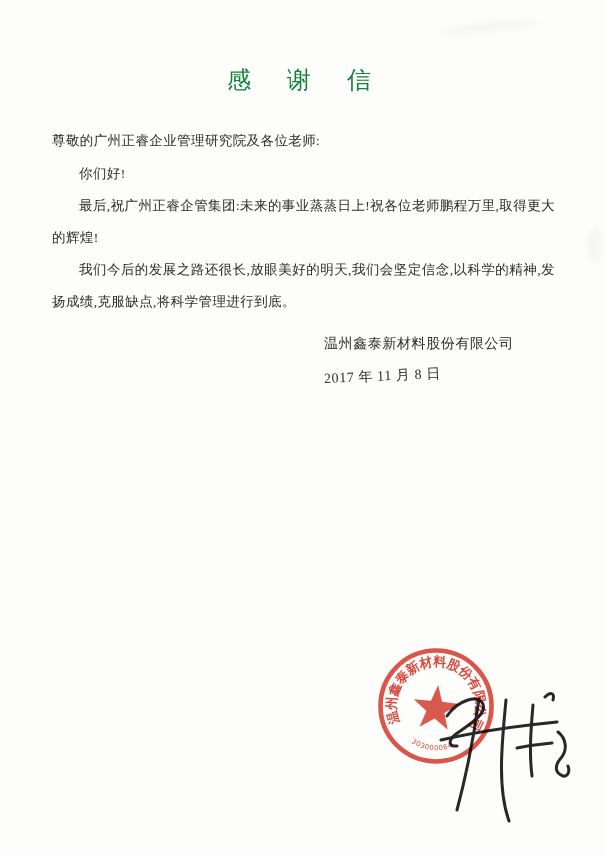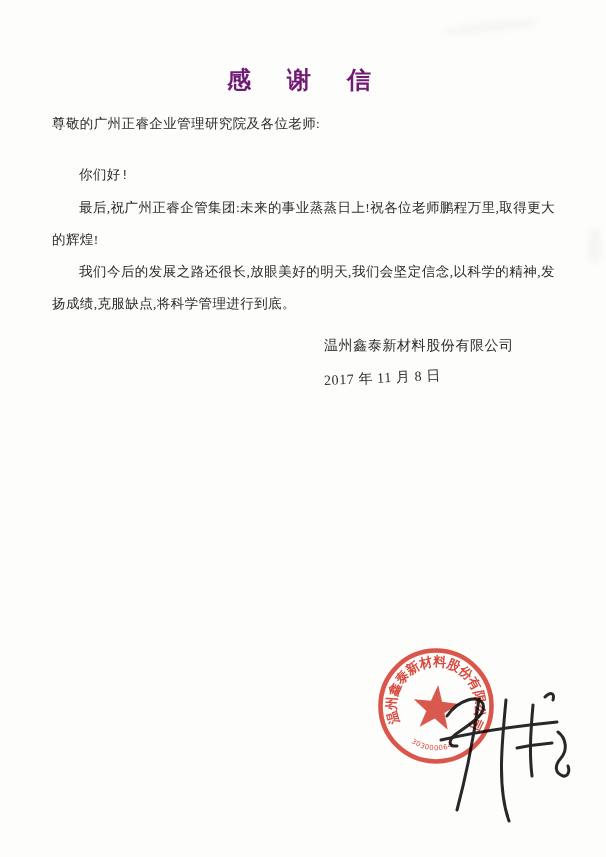--- a/index.html
+++ b/index.html
@@ -10,43 +10,43 @@
     background:#fdfdfc;
     overflow:hidden;
     font-family:"Liberation Serif","DejaVu Serif",serif;
     color:#2b2b2b;
     box-shadow:0 0 4px rgba(0,0,0,.15);
   }
   .title {
     padding-top:64px;
     text-align:center;
     font-size:24px;
-    font-weight:bold;
+    font-weight:normal;
     letter-spacing:8px;
     word-spacing:14px;
-    color:#701a75;
+    color:#15803d;
   }
   .content {
     padding:0 51px 0 52px;
   }
   .salutation {
-    margin-top:12px;
+    margin-top:29px;
     font-size:13.5px;
     line-height:32px;
     letter-spacing:0.4px;
   }
   .body-text p {
     margin:0;
     font-size:13.5px;
     line-height:32px;
     text-align:justify;
     text-indent:2em;
     letter-spacing:0.4px;
   }
-  .body-text p:first-child { margin-top:20px;font-family:Liberation Mono, monospace; }
+  .body-text p:first-child { margin-top:1px; }
   .sig-block {
     margin-top:8px;
     margin-left:272px;
     font-size:14px;
     line-height:35px;
     letter-spacing:0.6px;
     position:relative;
     z-index:1;
   }
   .sig-company { font-weight:500; }

